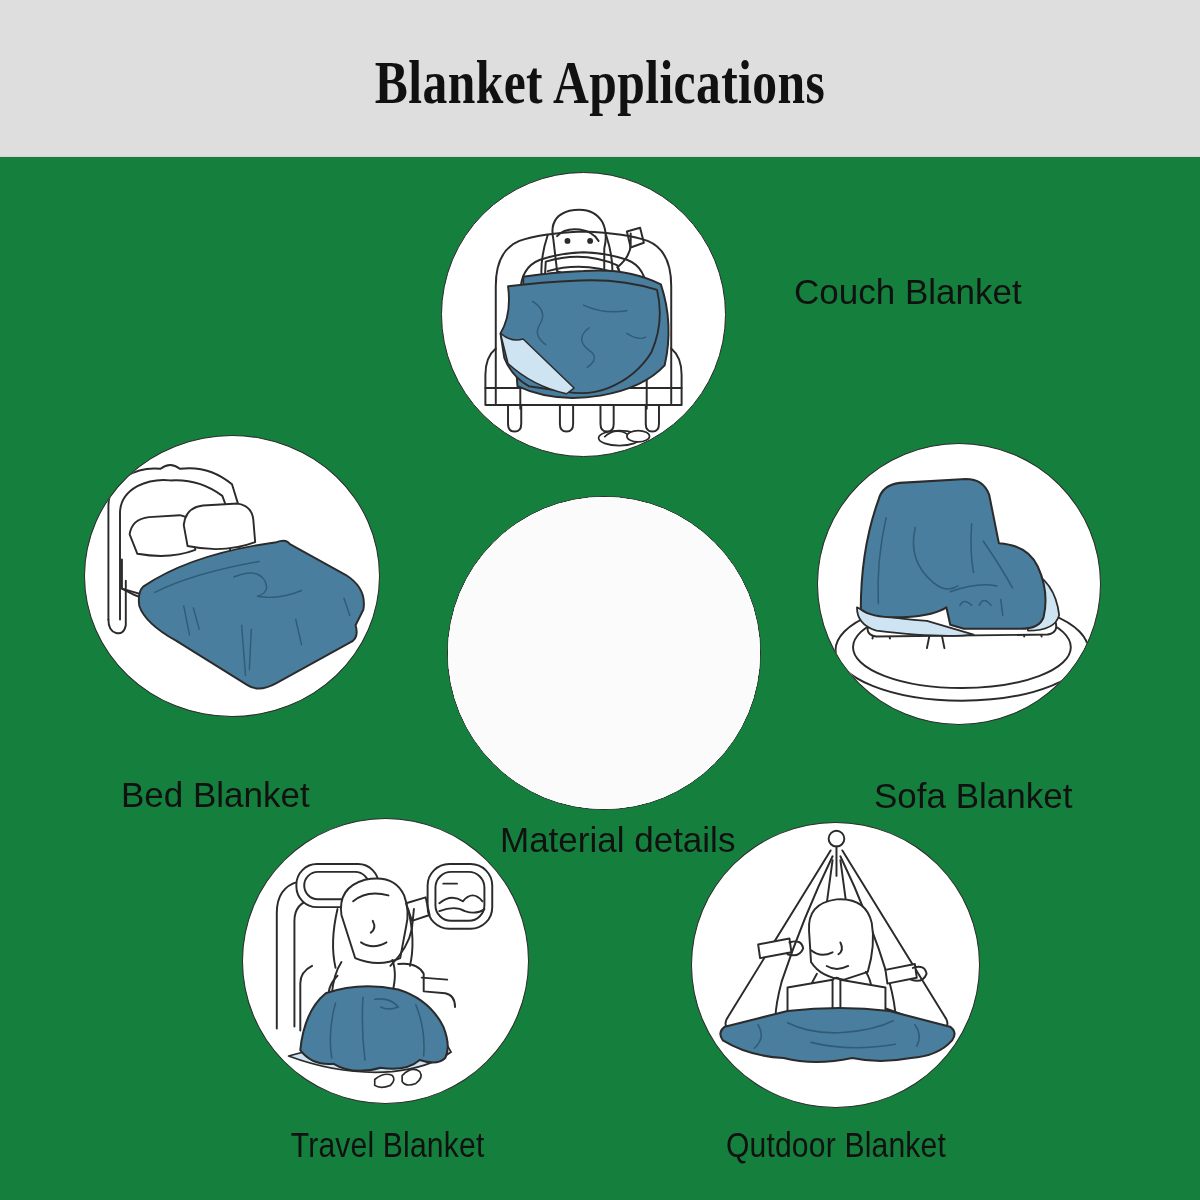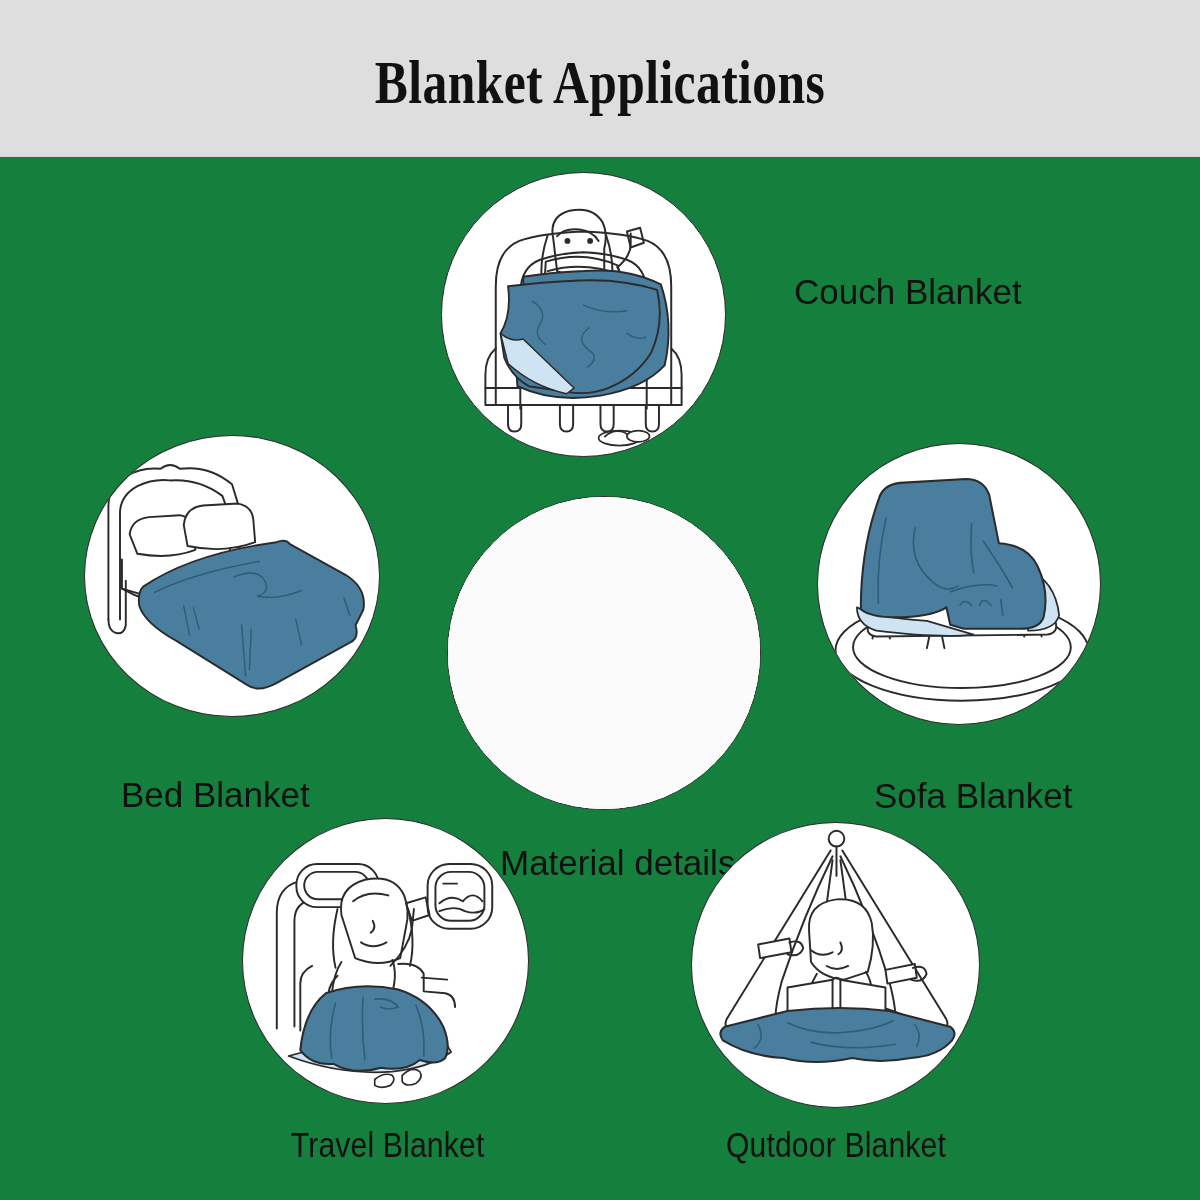--- a/index.html
+++ b/index.html
@@ -80,21 +80,21 @@
   
   #circle-couch    { left: 441px; top: 172px;  width: 285px; height: 285px; }
   #circle-bed      { left: 84px;  top: 435px;  width: 296px; height: 282px; }
   #circle-material { left: 447px; top: 496px;  width: 314px; height: 314px; }
   #circle-sofa     { left: 817px; top: 443px;  width: 284px; height: 282px; }
   #circle-travel   { left: 242px; top: 818px;  width: 287px; height: 286px; }
   #circle-outdoor  { left: 691px; top: 822px;  width: 289px; height: 286px; }
 
   #label-couch     { left: 794px; top: 271px; }
   #label-bed       { left: 121px; top: 774px; }
-  #label-material  { left: 500px; top: 842px; }
+  #label-material  { left: 500px; top: 819px; }
   #label-sofa      { left: 874px; top: 775px; }
   #label-travel    { left: 275px; top: 1124px; }
   #label-outdoor   { left: 708px; top: 1124px; }
 
   
   .fleece-wrap { position: absolute; inset: 0; }
   .fleece-base { position: absolute; inset: 0; background: #fbfbfb; }
 </style>
 </head>
 <body>

